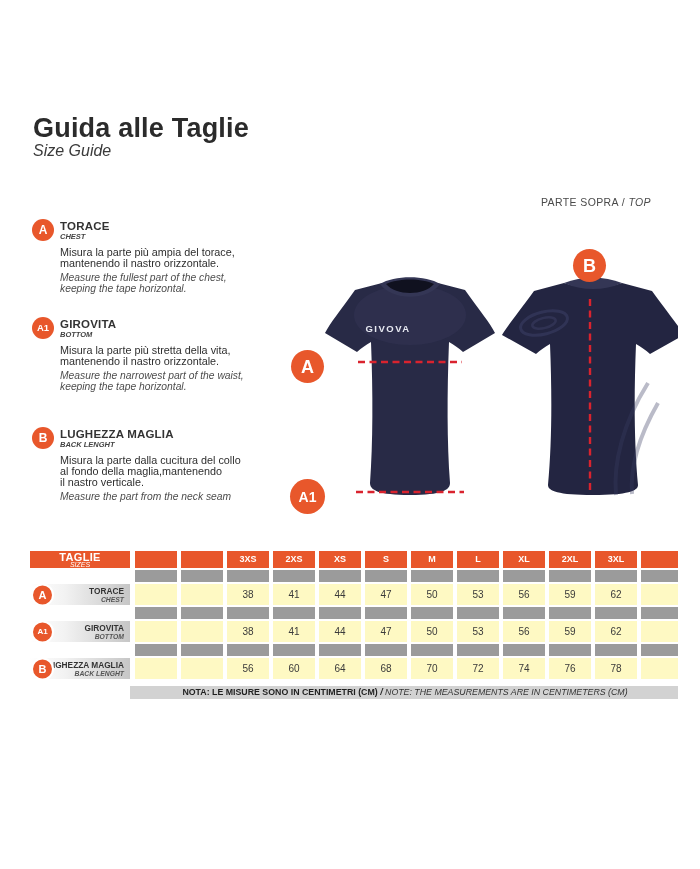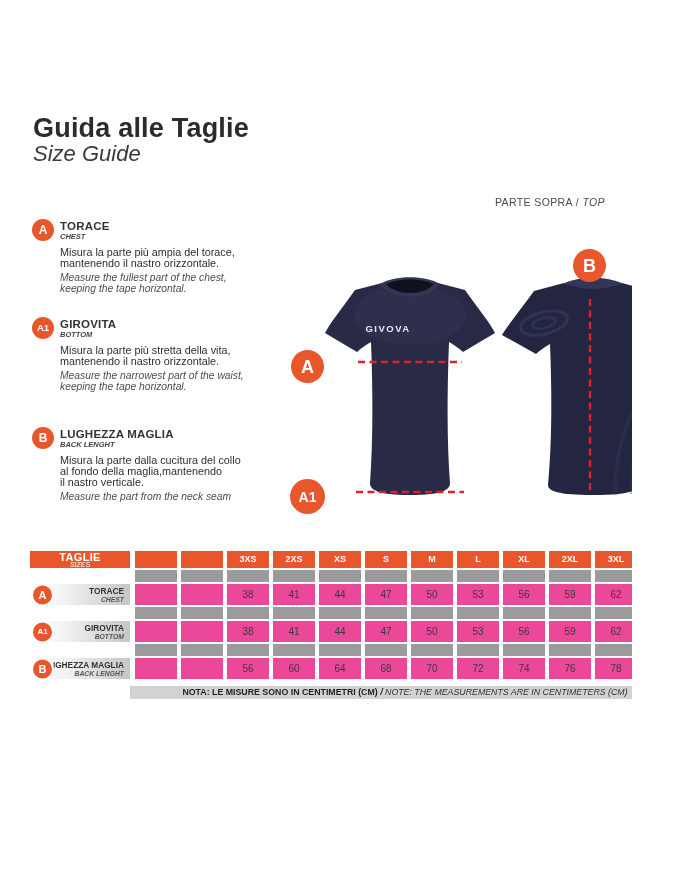--- a/index.html
+++ b/index.html
@@ -1,22 +1,22 @@
 <!DOCTYPE html>
 <html><head>
 <meta charset="utf-8">
 <style>
   html,body{margin:0;padding:0;background:#fff;}
   .page{position:relative;width:632px;height:869px;background:#fff;overflow:hidden;
-        font-family:"Liberation Sans",sans-serif;color:#2d2d2d;}
+        font-family:"Liberation Sans",sans-serif;color:#2d2d2d;padding-left:46px;}
 
   
   .title-block{position:absolute;left:33px;top:114px;}
   .title-it{font-size:27px;font-weight:bold;line-height:1.05;color:#2b2b2b;letter-spacing:.2px;}
-  .title-en{font-size:22px;font-style:italic;line-height:1.0;color:#3a3a3a;margin-top:1px;}
+  .title-en{font-size:16px;font-style:italic;line-height:1.0;color:#3a3a3a;margin-top:1px;}
 
   
   .view-label{position:absolute;right:27px;top:196px;font-size:10.5px;color:#4a4a4a;letter-spacing:.4px;}
   .view-label .en{font-style:italic;}
 
   
   .section{position:absolute;left:32px;width:262px;padding-left:28px;box-sizing:border-box;}
   .sec-a{top:219px;}
   .sec-a1{top:317px;}
   .sec-b{top:427px;}
@@ -48,21 +48,21 @@
   .hl-it{font-size:11px;font-weight:bold;line-height:8px;margin-top:1.5px;letter-spacing:.3px;}
   .hl-en{font-size:7px;font-style:italic;line-height:7px;}
   .thead .c{background:#E8572B;color:#fff;font-size:9px;font-weight:bold;text-align:center;line-height:17px;}
   .tspacer{height:12px;}
   .tspacer .c{background:#9B9B9B;}
   .tdata{height:21px;}
   .tdata .tlabel{background:linear-gradient(90deg,#ffffff 0%,#f2f2f2 35%,#c6c6c6 100%);
                  text-align:right;padding-right:6px;}
   .rl-it{font-size:8.3px;font-weight:bold;line-height:9px;margin-top:2.5px;color:#333;}
   .rl-en{font-size:6.8px;font-style:italic;font-weight:bold;line-height:7px;color:#555;}
-  .tdata .c{background:#ec4899;font-size:10px;color:#3a3a3a;text-align:center;line-height:21px;}
+  .tdata .c{background:#fef9c3;font-size:10px;color:#3a3a3a;text-align:center;line-height:21px;}
   .tbadge{position:absolute;left:1px;top:50%;transform:translateY(-50%);width:19px;height:19px;
           border:2px solid #fff;font-size:11px;z-index:2;}
   .tbadge.sm{font-size:8px;}
 
   .note-bar{position:absolute;left:130px;top:686px;width:550px;height:13px;background:#D2D2D2;
             text-align:center;font-size:8.8px;line-height:13px;color:#1f1f1f;white-space:nowrap;}
   .note-bold{font-weight:bold;}
   .note-sep{font-weight:bold;font-style:italic;}
   .note-italic{font-style:italic;color:#333;margin-top:28px;}
 </style>

